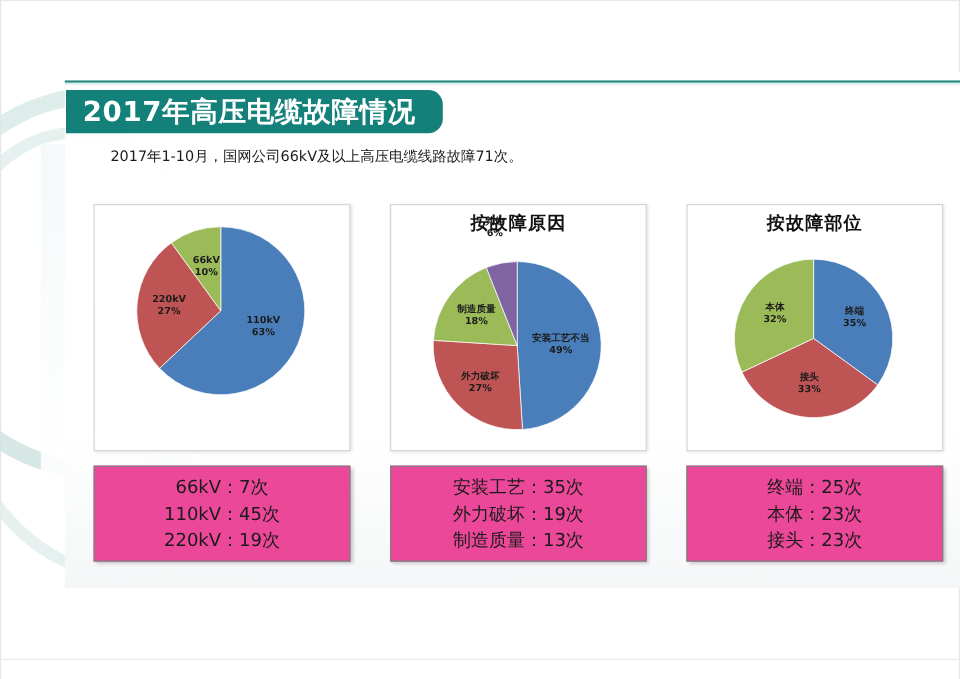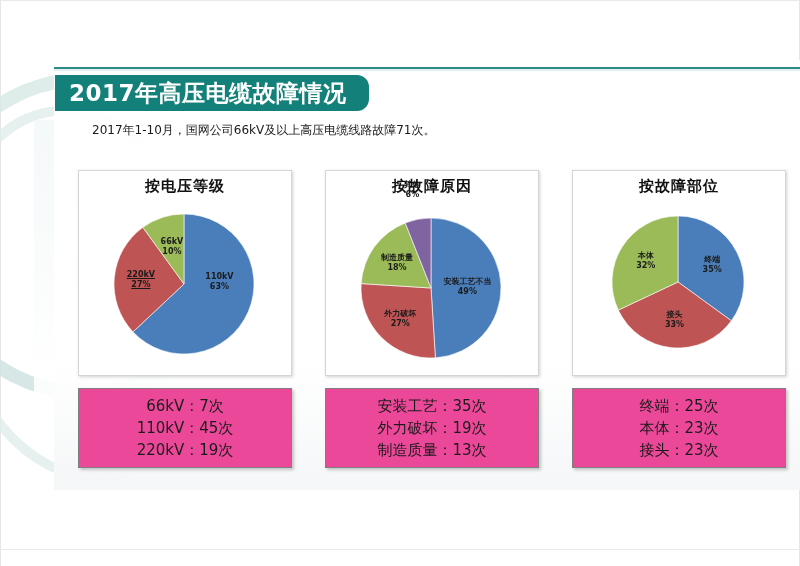--- a/index.html
+++ b/index.html
@@ -241,32 +241,31 @@
   <div class="top-rule-soft"></div>
 
   <div class="title-banner">2017年高压电缆故障情况</div>
 
   <div class="subtitle">2017年1-10月，国网公司66kV及以上高压电缆线路故障71次。</div>
 
   <div class="charts-row">
 
     <div class="chart-col c0">
       <div class="chart-card">
-        <div class="chart-title">按电压等级</div>
         <div class="pie-wrap" id="pie0">
           <svg class="pie-svg" width="214" height="172" viewBox="0 0 214 172" id="svg0">
               <path d="M 105 88 L 105 18 A 70 70 0 1 1 53.972196080501185 135.9182974150082 Z" fill="#4a7ebb" stroke="#ffffff" stroke-width="0.6"></path>
               <path d="M 105 88 L 53.972196080501185 135.9182974150082 A 70 70 0 0 1 63.85503233952687 31.368810393753684 Z" fill="#bf5454" stroke="#ffffff" stroke-width="0.6"></path>
               <path d="M 105 88 L 63.85503233952687 31.368810393753684 A 70 70 0 0 1 104.99999999999999 18 Z" fill="#9bbb59" stroke="#ffffff" stroke-width="0.6"></path>
             </svg>
-        <div class="slice-label inside" style="left: 126.334px; top: 76px;">
+        <div class="slice-label inside" style="left: 126.334px; top: 91px;">
               <span class="lbl-name">110kV</span>
               <span class="lbl-pct">63%</span>
             </div>
-            <div class="slice-label inside" style="left: 47.7926px; top: 73.9157px; text-decoration: underline;">
+            <div class="slice-label inside" style="left: 47.7926px; top: 73.9157px;">
               <span class="lbl-name">220kV</span>
               <span class="lbl-pct">27%</span>
             </div>
             <div class="slice-label inside" style="left: 81.6028px; top: 41.3843px;">
               <span class="lbl-name">66kV</span>
               <span class="lbl-pct">10%</span>
             </div>
           </div>
       </div>
       <div class="summary-box">

